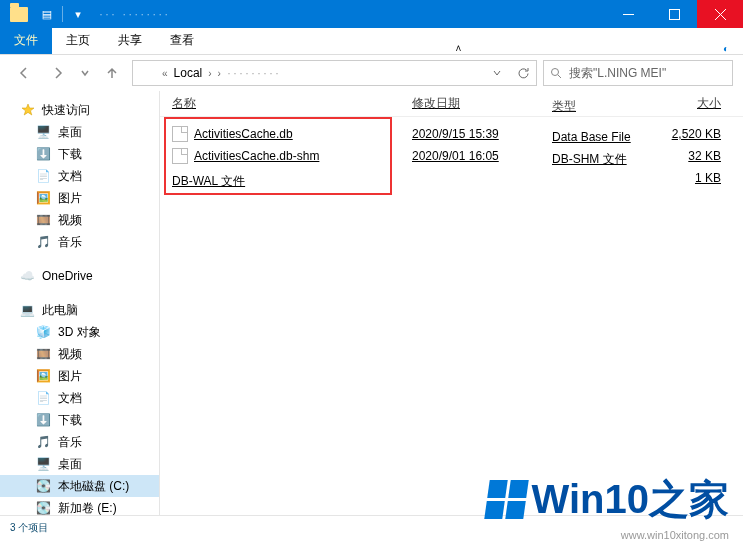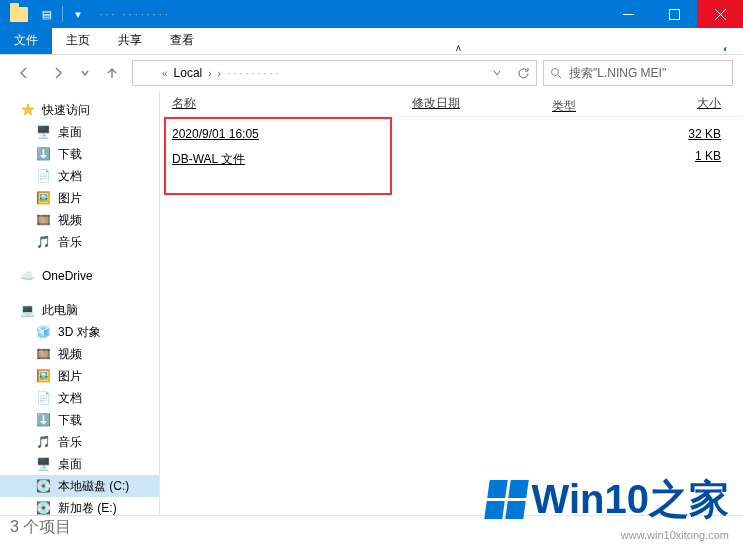--- a/index.html
+++ b/index.html
@@ -48,21 +48,21 @@
 .cols { display:flex; height:26px; align-items:center; border-bottom:1px solid #eee; color:#444;}
 .col { padding-left:12px;}
 .c-name{width:240px;} .c-date{width:140px;} .c-type{width:110px;margin-top:6px;} .c-size{flex:1; text-align:right; padding-right:22px;}
 .rows { padding-top:6px;}
 .row { display:flex; height:22px; align-items:center;}
 .row .c-name{ display:flex; align-items:center; gap:6px;}
 .row .fico{ width:16px; height:16px; border:1px solid #bbb; background:#fff; position:relative;}
 .row .fico:after{ content:""; position:absolute; right:0; top:0; width:5px; height:5px; background:#fff; border-left:1px solid #bbb; border-bottom:1px solid #bbb;}
 .highlight-box{ position:absolute; left:4px; top:26px; width:228px; height:78px; border:2px solid #e33; pointer-events:none;}
 
-.statusbar{ height:24px; border-top:1px solid #e5e5e5; display:flex; align-items:center; padding:0 10px; font-size:16px; color:#737373;}
+.statusbar{ height:24px; border-top:1px solid #e5e5e5; display:flex; align-items:center; padding:0 10px; font-size:10px; color:#0c4a6e;}
 
 
 .watermark{ position:absolute; right:14px; bottom:16px; text-align:right; color:#004ea2; pointer-events:none;}
 .watermark .big{ font-size:40px; font-weight:600; display:flex; align-items:center; gap:6px; justify-content:flex-end;}
 .watermark .sm{ font-size:11px; color:#999; margin-top:2px;}
 .winlogo{ display:grid; grid-template-columns:18px 18px; grid-template-rows:18px 18px; gap:3px; transform:skewX(-8deg);}
 .winlogo span{ background:#0078d7;}
 
 
 svg{ display:block;}
@@ -242,21 +242,35 @@
 
   <div class="content">
     <div class="cols">
       <div class="col c-name">名称</div>
       <div class="col c-date">修改日期</div>
       <div class="col c-type">类型</div>
       <div class="col c-size">大小</div>
     </div>
     <div class="rows">
       <div class="row">
+        <div class="col c-name">
+            <span class="fico"></span>
+            <span>ActivitiesCache.db</span>
+          </div>
+        <div class="col c-date">2020/9/15 15:39</div>
+        <div class="col c-type">Data Base File</div>
+        <div class="col c-size">2,520 KB</div>
+      </div>
+      <div class="row">
+        <div class="col c-name">
+            <span class="fico"></span>
+            <span>ActivitiesCache.db-shm</span>
+          </div>
         <div class="col c-date">2020/9/01 16:05</div>
+        <div class="col c-type">DB-SHM 文件</div>
         <div class="col c-size">32 KB</div>
       </div>
       <div class="row">
         <div class="col c-type">DB-WAL 文件</div>
         <div class="col c-size">1 KB</div>
       </div>
     </div>
     <div class="highlight-box"></div>
   </div>
 </div>

